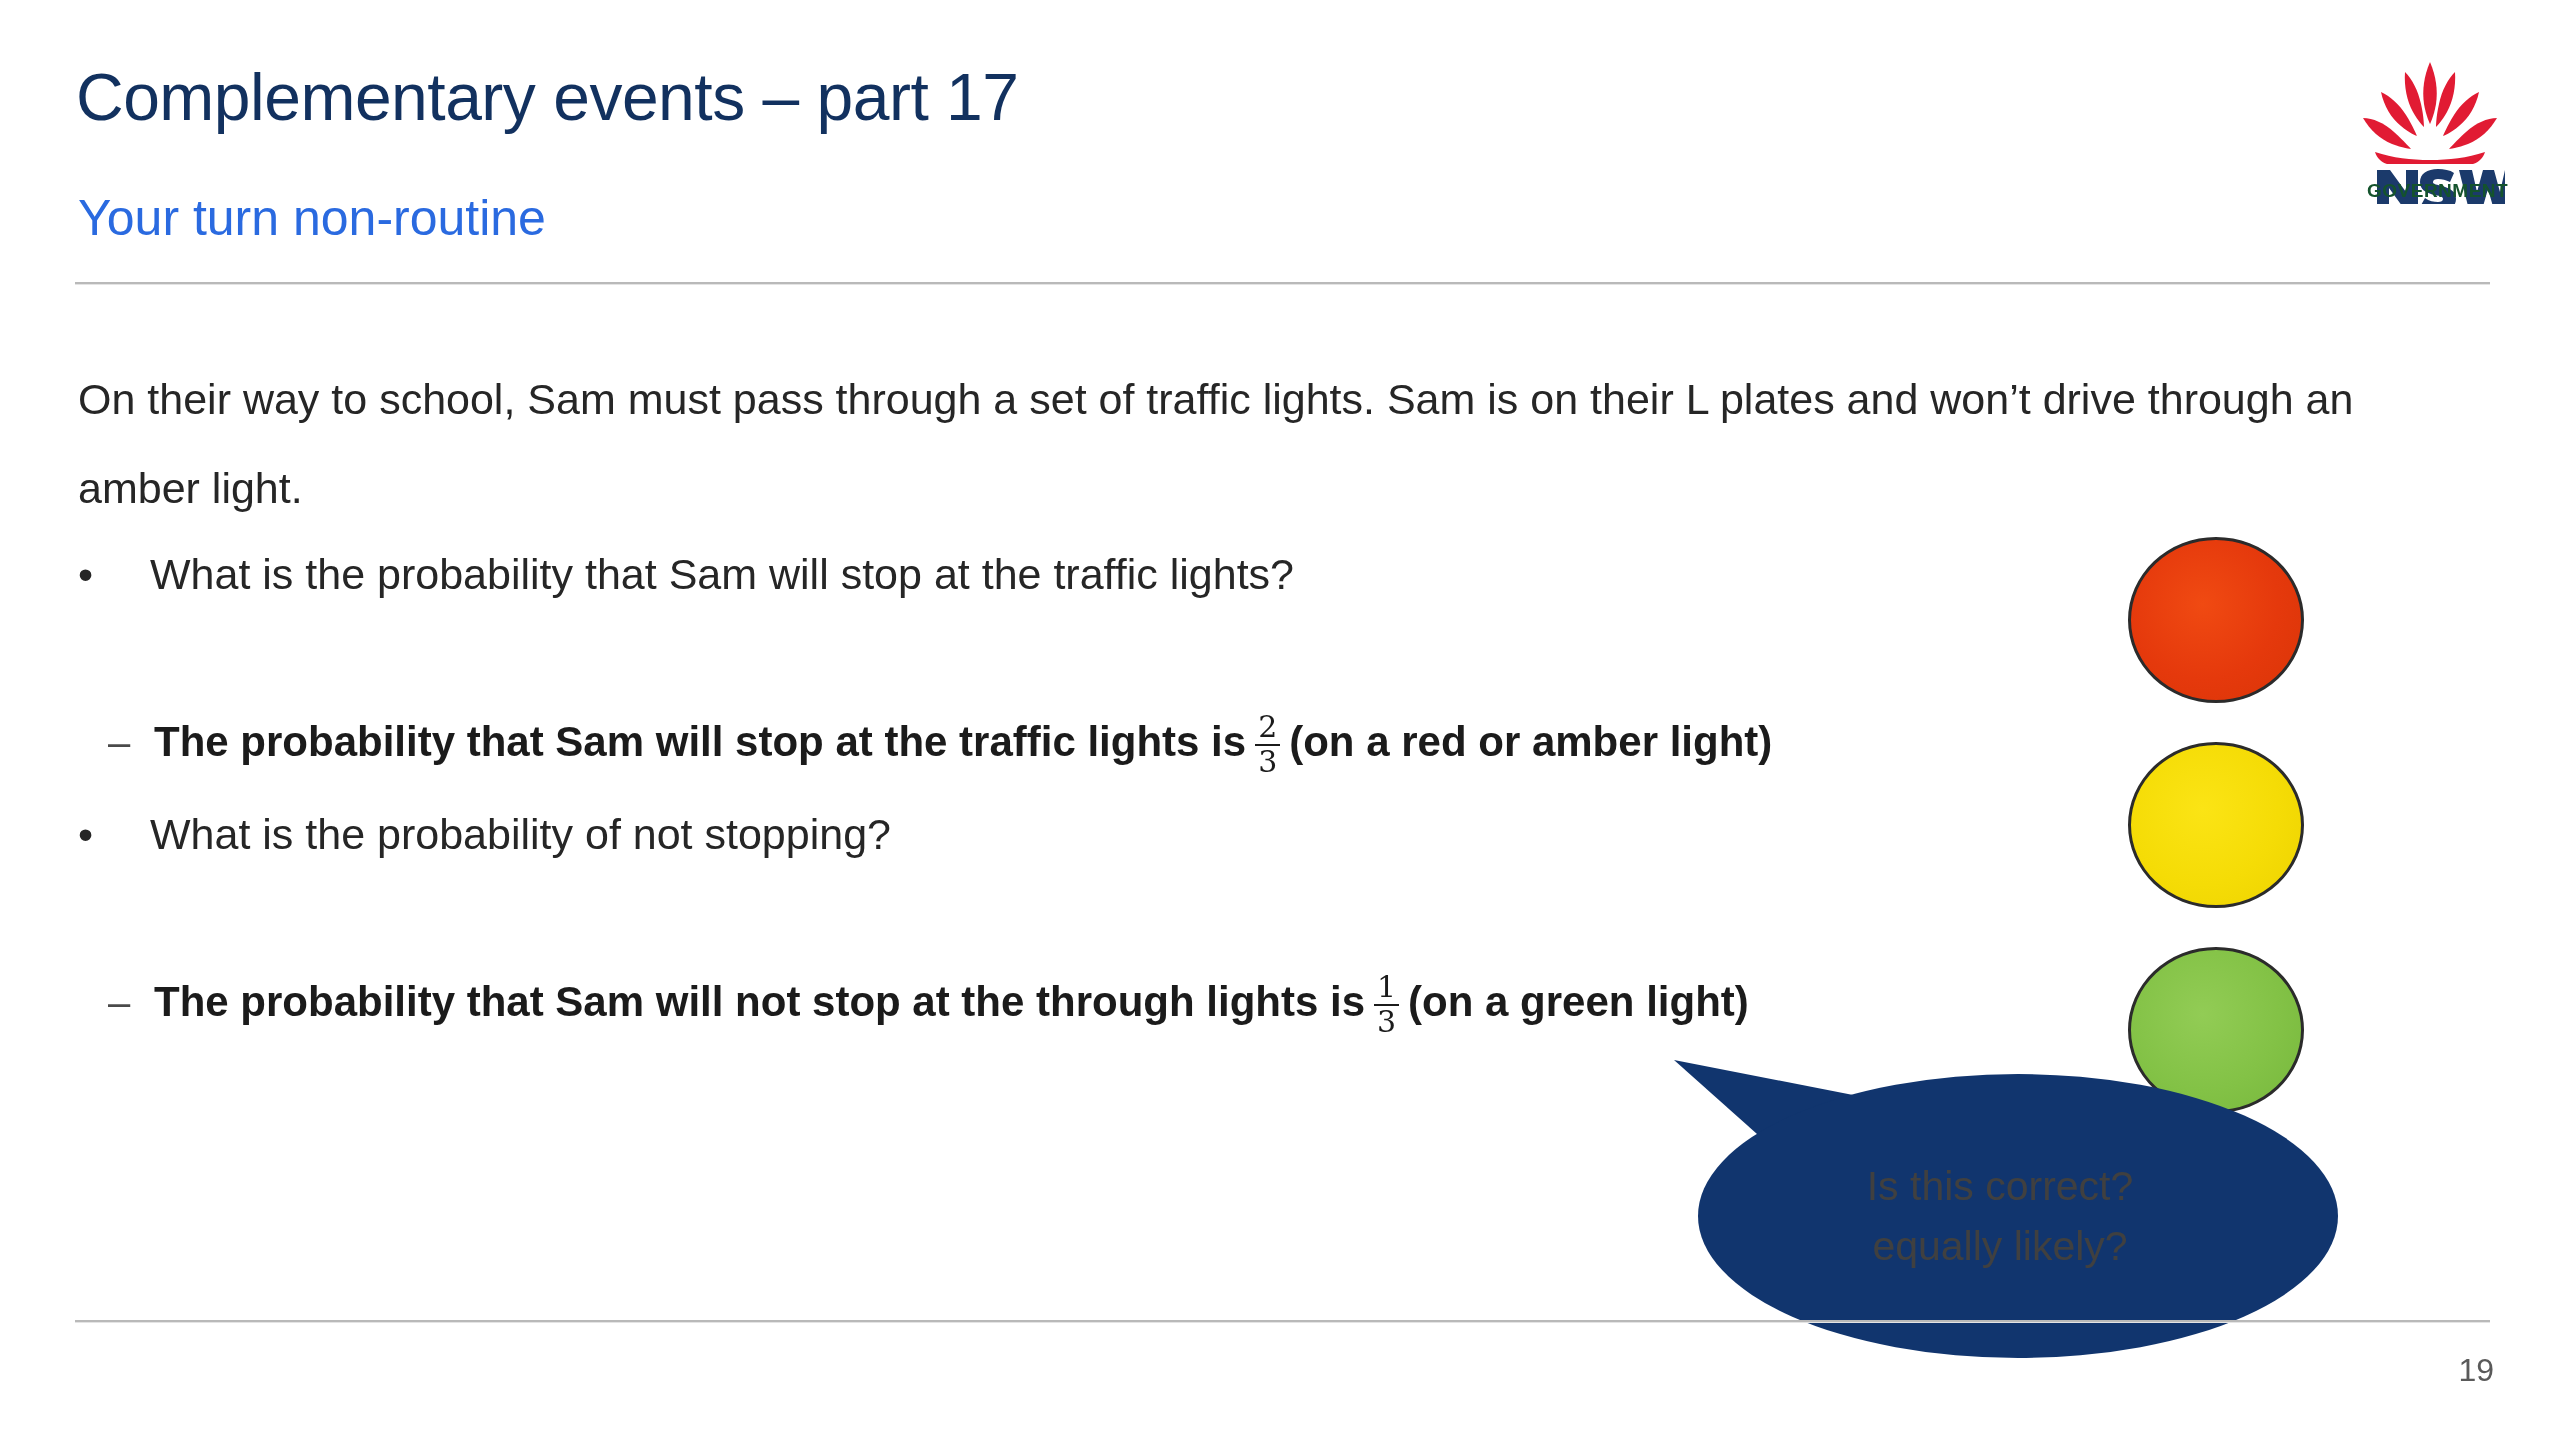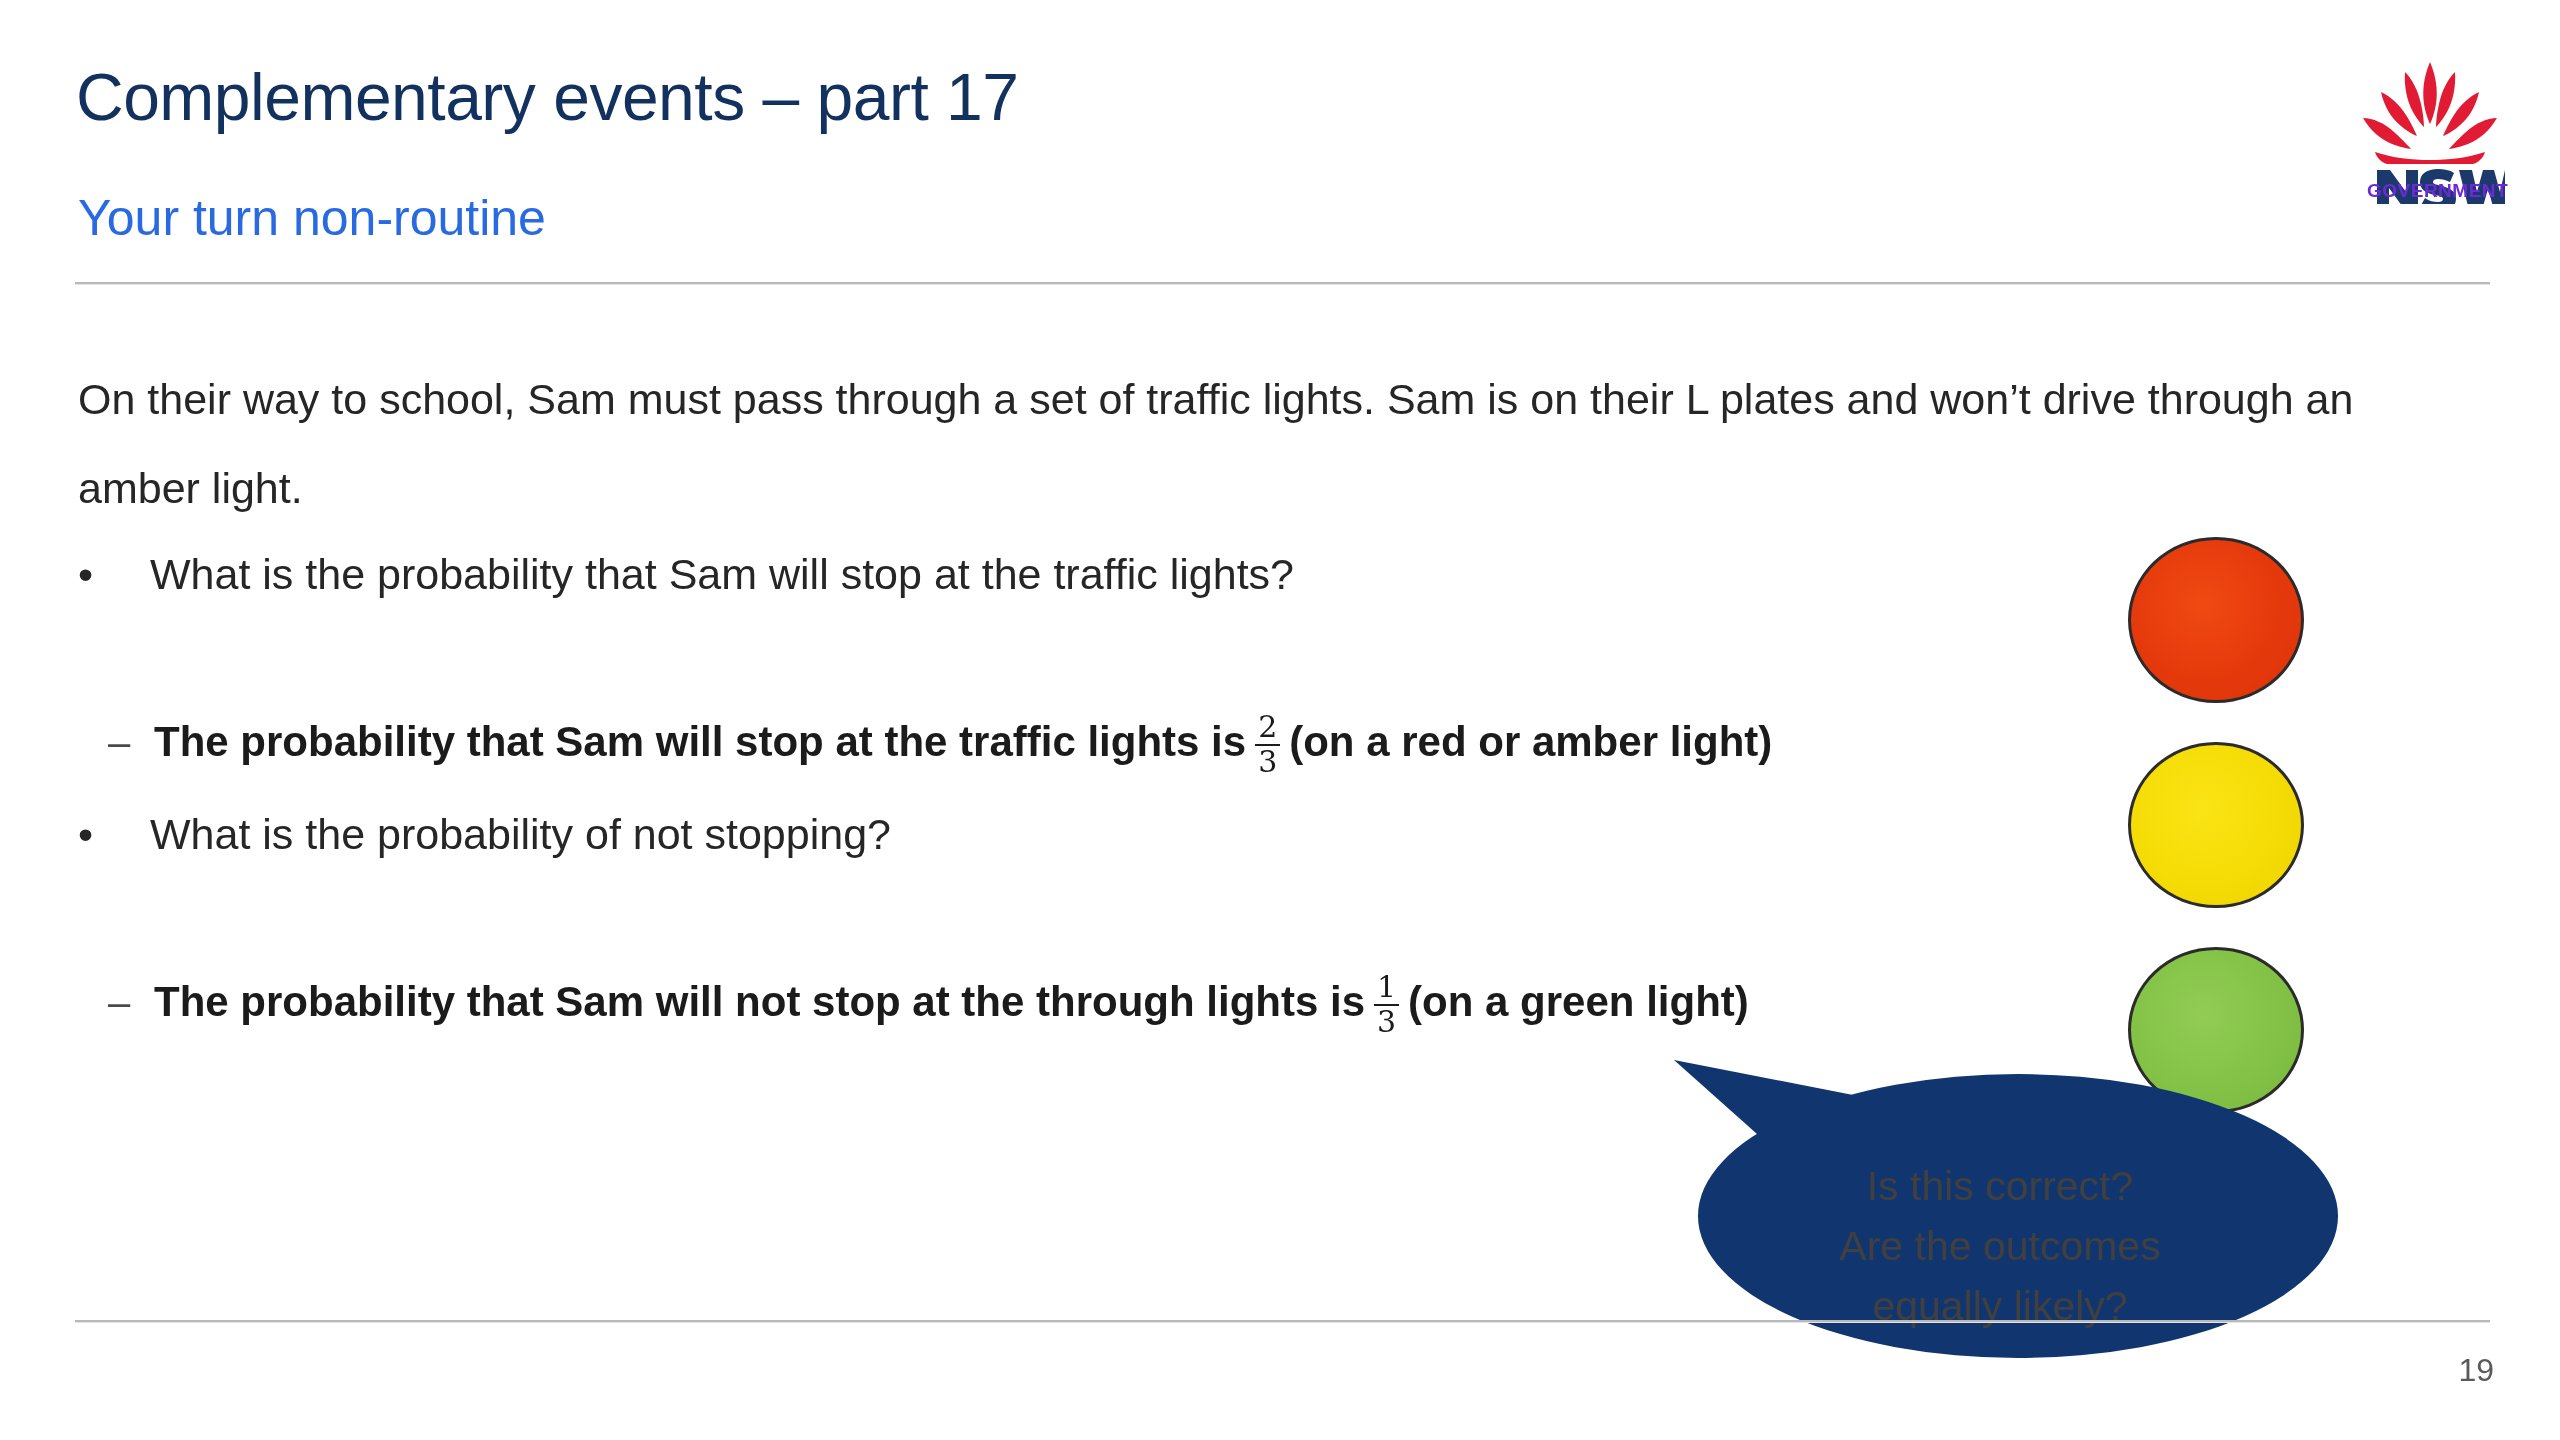--- a/index.html
+++ b/index.html
@@ -229,21 +229,21 @@
         <path d="M70 146 c4 3 9 4 13 4 c3 0 5 -1 5 -3 c0 -2 -2 -3 -8 -4 c-10 -2 -15 -6 -15 -13 c0 -8 7 -13 18 -13 c6 0 12 1 16 4 l-4 9 c-4 -2 -8 -3 -12 -3 c-3 0 -5 1 -5 3 c0 2 2 2 8 4 c10 2 15 6 15 13 c0 8 -7 13 -19 13 c-7 0 -13 -2 -17 -5 z"></path>
         <path d="M104 118 h13 l5 22 l6 -22 h11 l6 22 l5 -22 h13 l-11 40 h-13 l-6 -21 l-6 21 h-13 z"></path>
       </g>
       <g fill="#1b3a6b">
         <rect x="22" y="163" width="106" height="0"></rect>
       </g>
       <text x="75" y="150" text-anchor="middle" font-family="Liberation Sans, sans-serif" font-size="0" fill="#1b3a6b">NSW</text>
     </svg>
     <div style="position:absolute; left:12px; top:128px; width:128px; text-align:center;
                 font-family:'Liberation Sans', sans-serif; font-size:19px; font-weight:bold;
-                letter-spacing:0.5px; color:#6d28d9;">GOVERNMENT</div>
+                letter-spacing:0.5px; color:#14532d;">GOVERNMENT</div>
   </div>
 
   <div id="intro-paragraph">On their way to school, Sam must pass through a set of traffic lights. Sam is on their L plates and won’t drive through an amber light.</div>
 
   <div class="bullet-row" style="left:78px; top:548px;">
     <span class="bullet-marker">•</span>
     <span class="bullet-text">What is the probability that Sam will stop at the traffic lights?</span>
   </div>
 
   <div class="sub-row" style="left:108px; top:710px;">
@@ -281,21 +281,20 @@
 
   <div id="speech-bubble">
     <svg viewBox="0 0 680 310" xmlns="http://www.w3.org/2000/svg" aria-hidden="true">
       <g>
         <path d="M14 12 L300 68 L180 160 Z" fill="#11356e"></path>
         <ellipse cx="358" cy="168" rx="320" ry="142" fill="#11356e"></ellipse>
       </g>
     </svg>
     <div id="speech-bubble-text">
       <div>Is this correct?</div>
-      <div>Are the outcomes</div>
       <div>equally likely?</div>
     </div>
   </div>
 
   <div class="hrule" id="rule-bottom"></div>
 
   <div id="page-number">19</div>
 
 </div>
 

